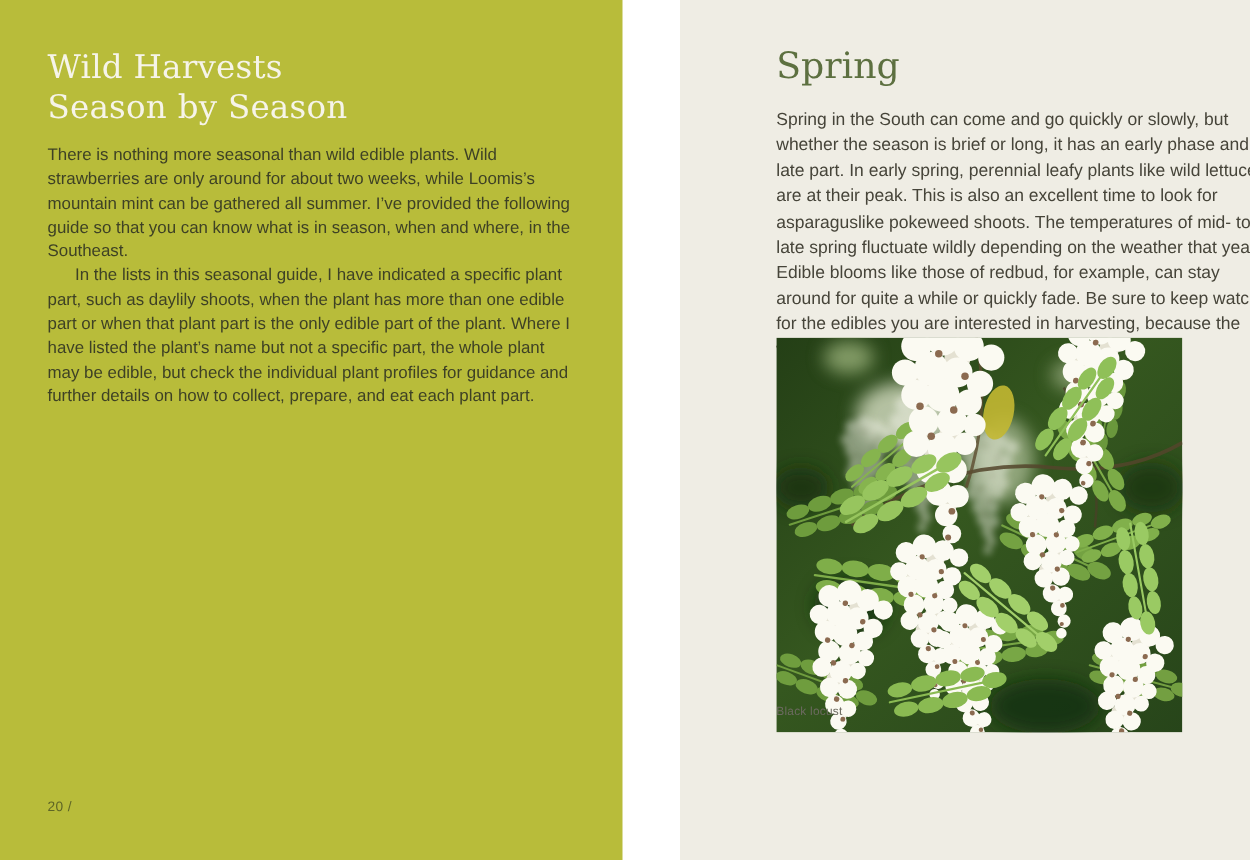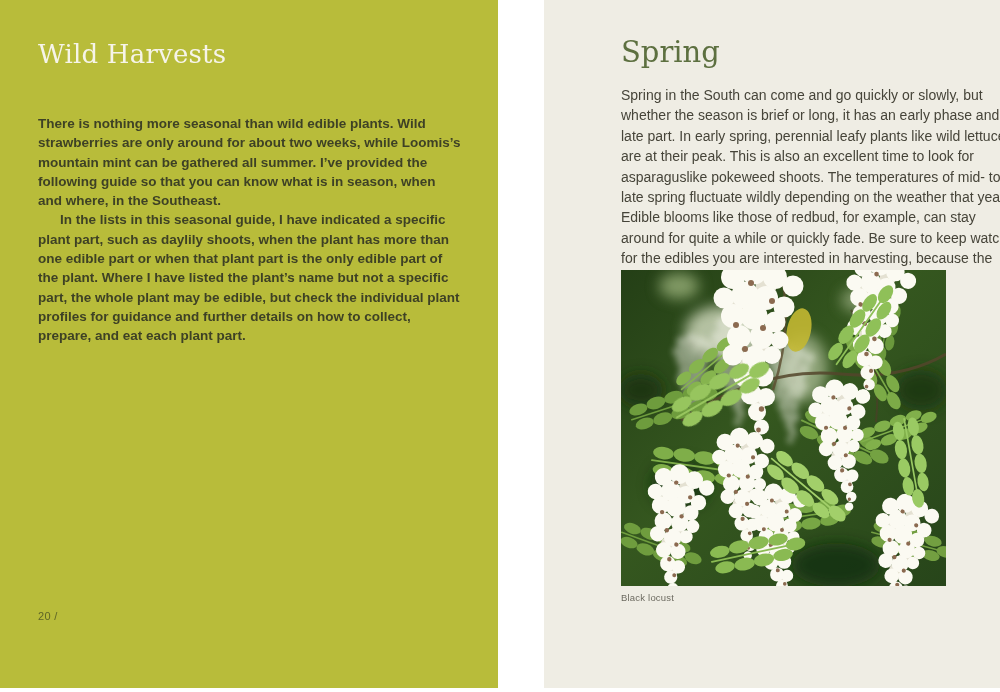--- a/index.html
+++ b/index.html
@@ -23,61 +23,62 @@
     background:#ffffff;
   }
   .left-title{
     position:absolute;left:38px;top:38px;
     font-family:"DejaVu Serif", serif;
     font-size:26px;line-height:32px;font-weight:400;
     color:#f6f4e9;letter-spacing:0.2px;
   }
   .left-body{
     position:absolute;left:38px;top:114px;width:424px;
-    font-size:13.5px;line-height:19.3px;color:#3e4125;font-weight:bold;
+    font-size:13.5px;line-height:19.3px;color:#3e4125;
   }
   .left-body p{margin:0;}
   .left-body p + p{text-indent:22px;}
   .pn-left{
-    position:absolute;left:38px;top:610px;
+    position:absolute;left:38px;top:640px;
     font-size:11px;color:#5e6526;letter-spacing:0.3px;
   }
   .right-title{
     position:absolute;left:77px;top:34px;
     font-family:"DejaVu Serif", serif;
     font-size:29px;line-height:36px;font-weight:400;
     color:#5d7040;
   }
   .right-body{
     position:absolute;left:77px;top:85px;width:390px;
     font-size:14px;line-height:20.4px;color:#464439;
   }
   .right-body p{margin:0;}
   .photo-frame{
     position:absolute;left:77px;top:270px;width:325px;height:316px;
     overflow:hidden;
   }
   .photo-frame svg{display:block;width:100%;height:100%;}
   .photo-caption{
-    position:absolute;left:77px;top:592px;
+    position:absolute;left:77px;top:564px;
     font-size:9.5px;color:#6c6a60;letter-spacing:0.2px;
   }
   .pn-right{
     position:absolute;right:37px;top:641px;
     font-size:17px;color:#8a887d;letter-spacing:0.3px;
   }
 </style>
 </head>
 <body>
 
 <div class="spread">
 
   <div class="page-left">
     <div class="left-title">
       <div>Wild Harvests</div>
+      <div>Season by Season</div>
     </div>
     <div class="left-body">
       <p>There is nothing more seasonal than wild edible plants. Wild strawberries are only around for about two weeks, while Loomis’s mountain mint can be gathered all summer. I’ve provided the following guide so that you can know what is in season, when and where, in the Southeast.</p>
       <p>In the lists in this seasonal guide, I have indicated a specific plant part, such as daylily shoots, when the plant has more than one edible part or when that plant part is the only edible part of the plant. Where I have listed the plant’s name but not a specific part, the whole plant may be edible, but check the individual plant profiles for guidance and further details on how to collect, prepare, and eat each plant part.</p>
     </div>
     <div class="pn-left">20 /</div>
   </div>
 
   <div class="page-right">
     <div class="right-title">Spring</div>

